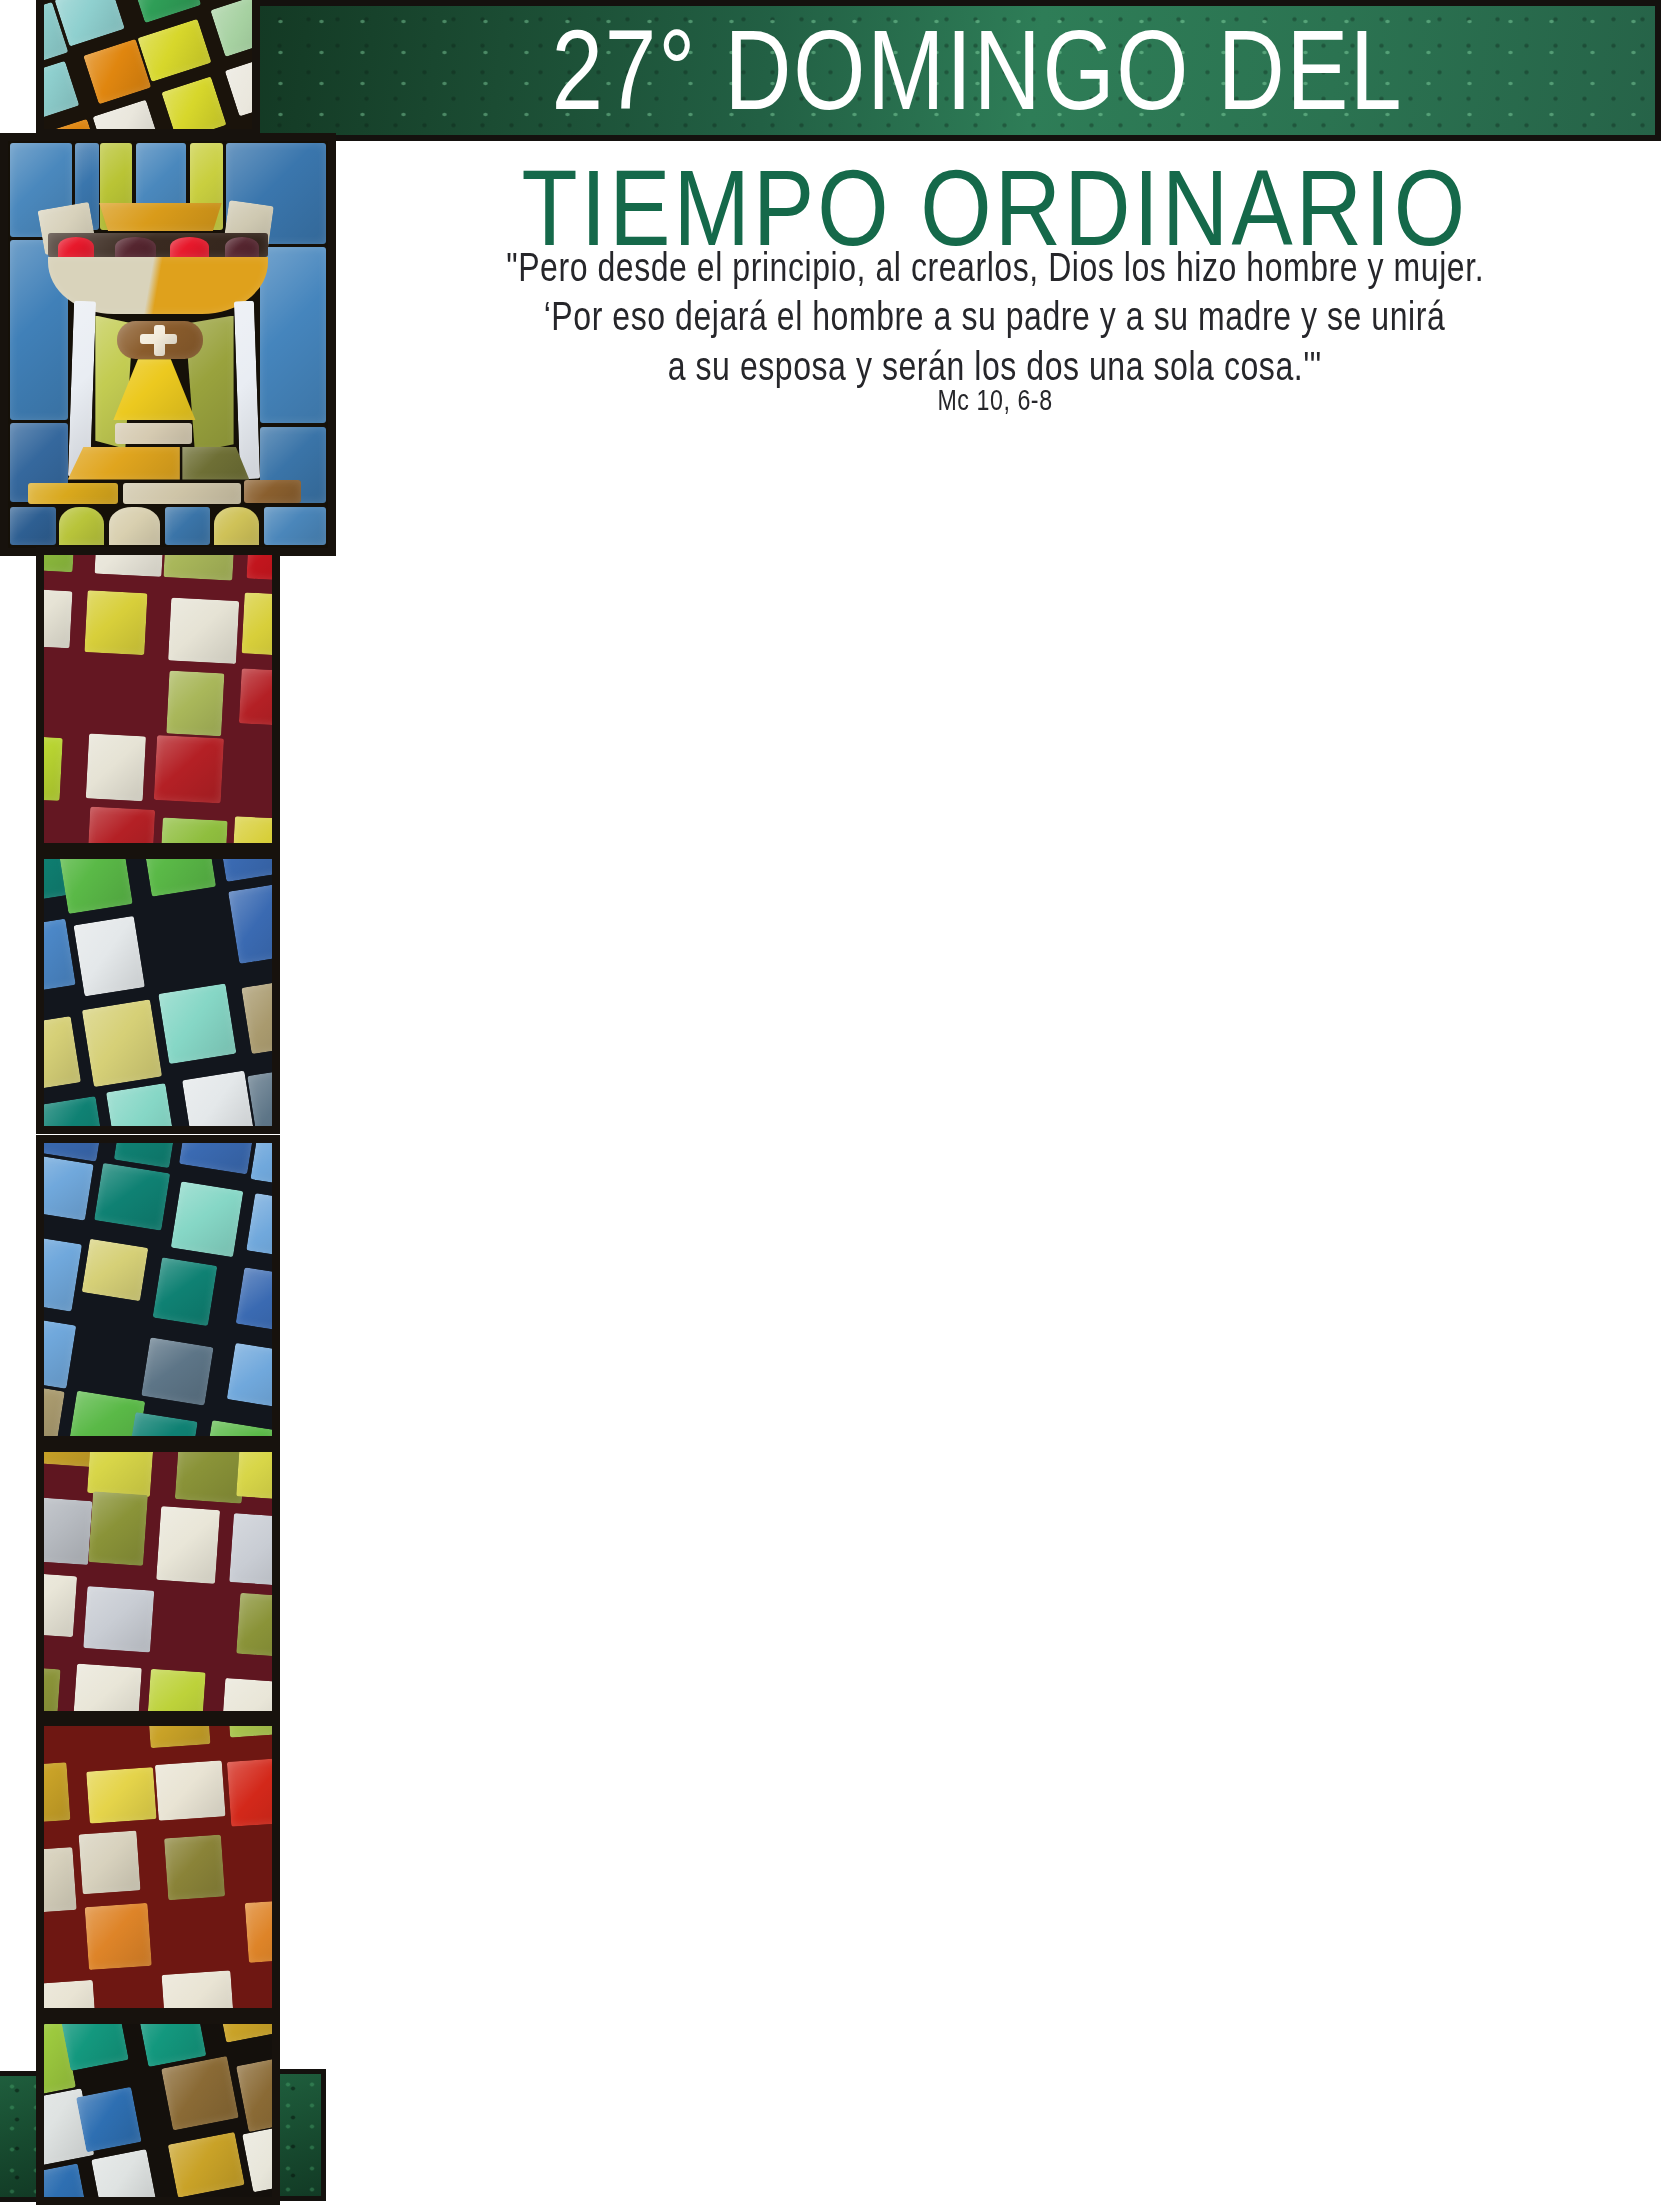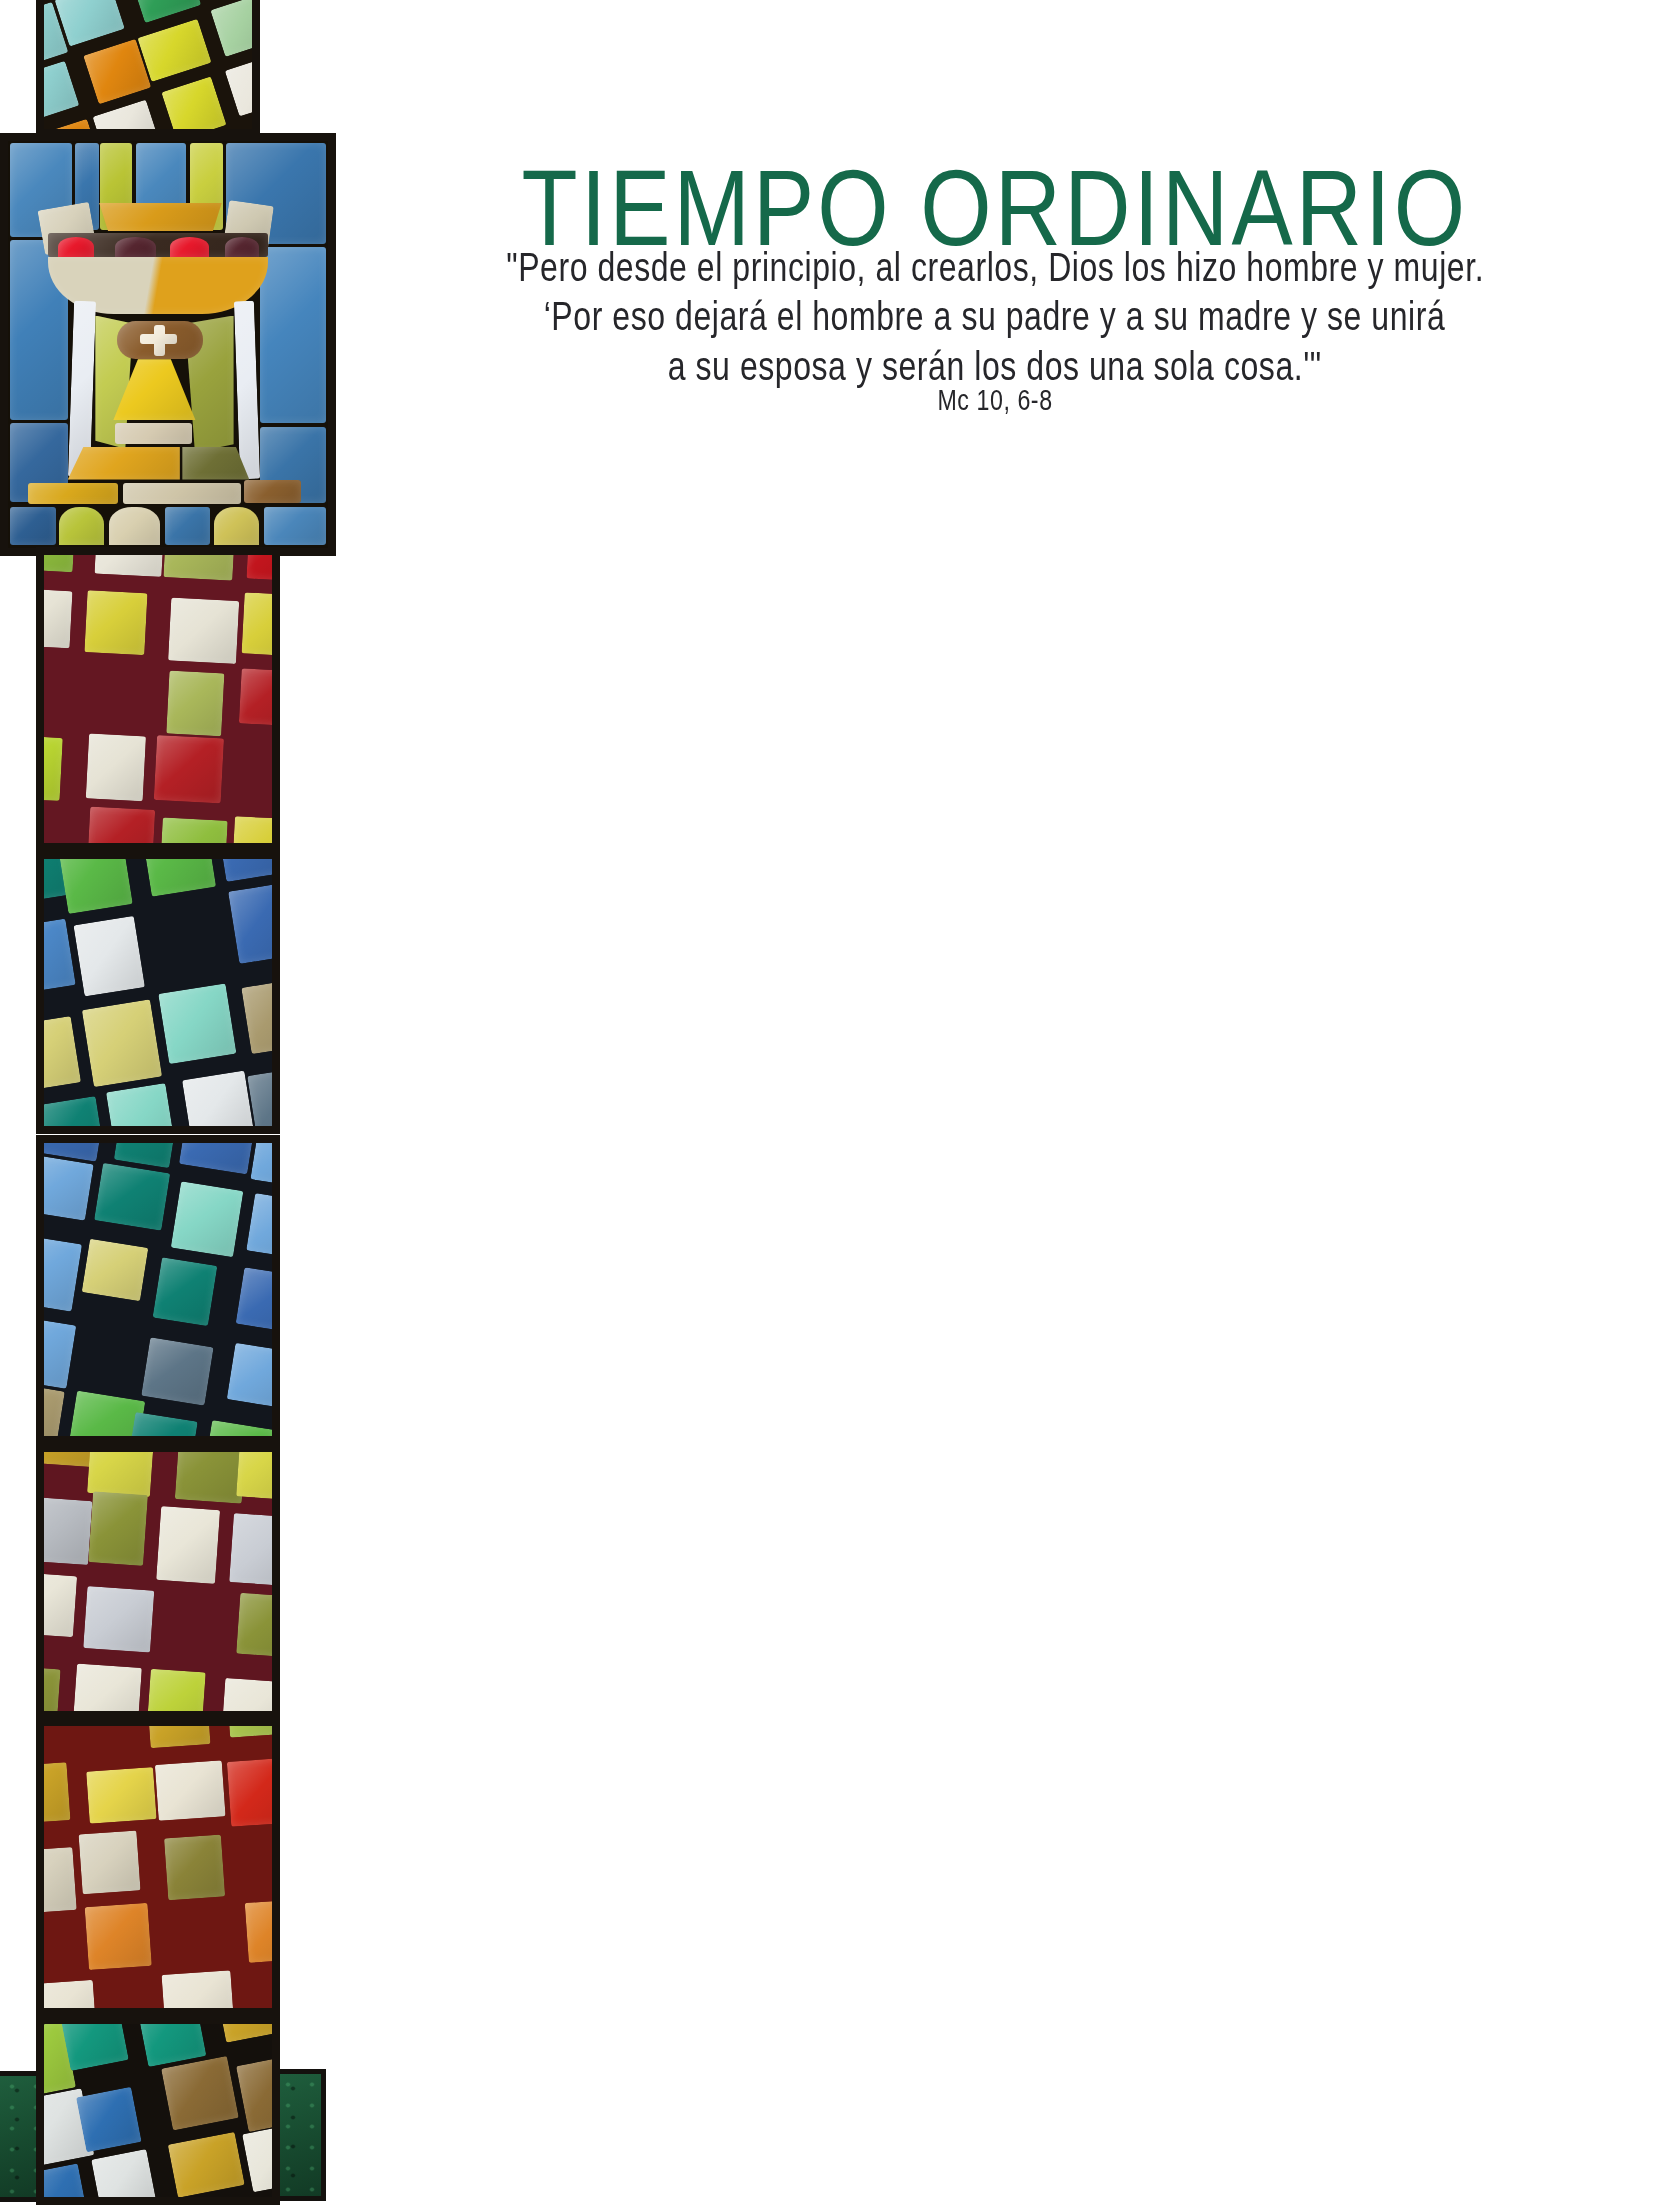--- a/index.html
+++ b/index.html
@@ -55,20 +55,23 @@
            linear-gradient(160deg,#1f5e3d 0%, #174a2f 55%, #123a25 100%);
          background-size:24px 21px, 34px 29px, 100% 100%;}
   .flank-l{left:0;top:2071px;width:44px;height:131px;border-left-width:0;}
   .flank-r{left:271px;top:2069px;width:55px;height:132px;}
 </style>
 </head>
 <body>
 
 <div class="page">
 
+  <div class="banner">
+    <span class="banner-title">27° DOMINGO DEL</span>
+  </div>
 
   <div class="main-text">
     <div class="headline">
       <span>TIEMPO ORDINARIO</span>
     </div>
     <div class="qline q1">
       <span>"Pero desde el principio, al crearlos, Dios los hizo hombre y mujer.</span>
     </div>
     <div class="qline q2">
       <span>‘Por eso dejará el hombre a su padre y a su madre y se unirá</span>

